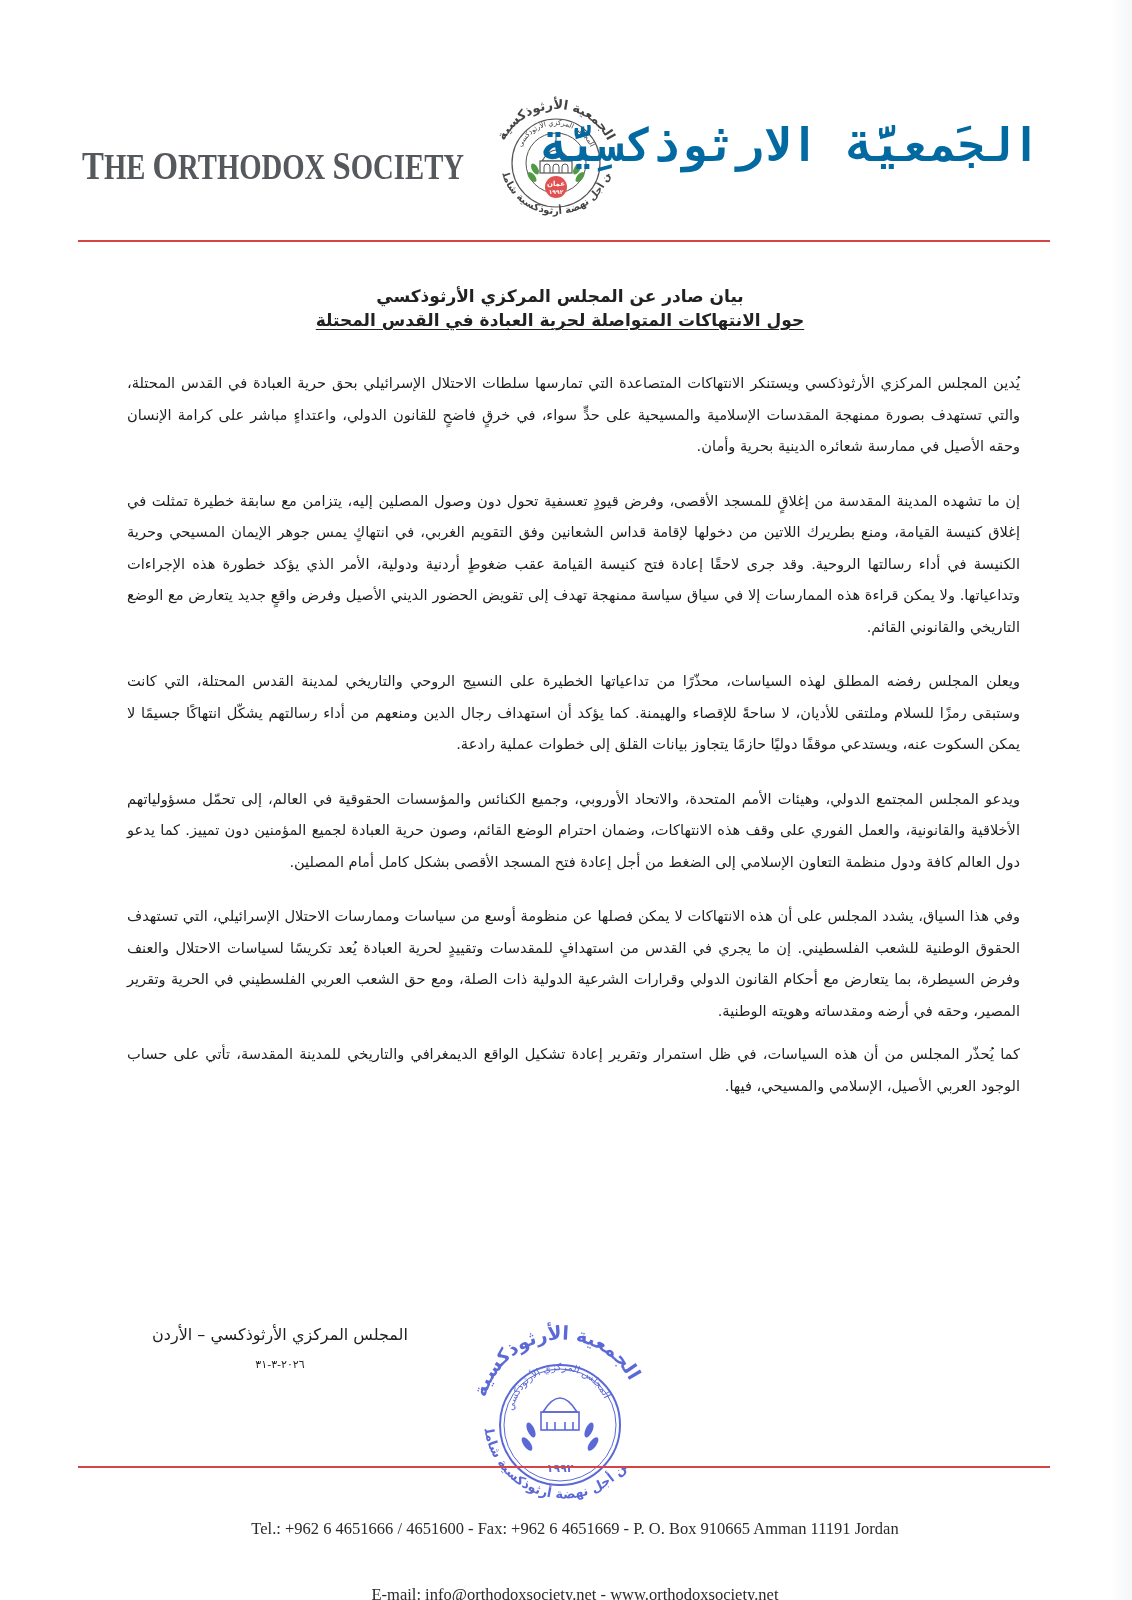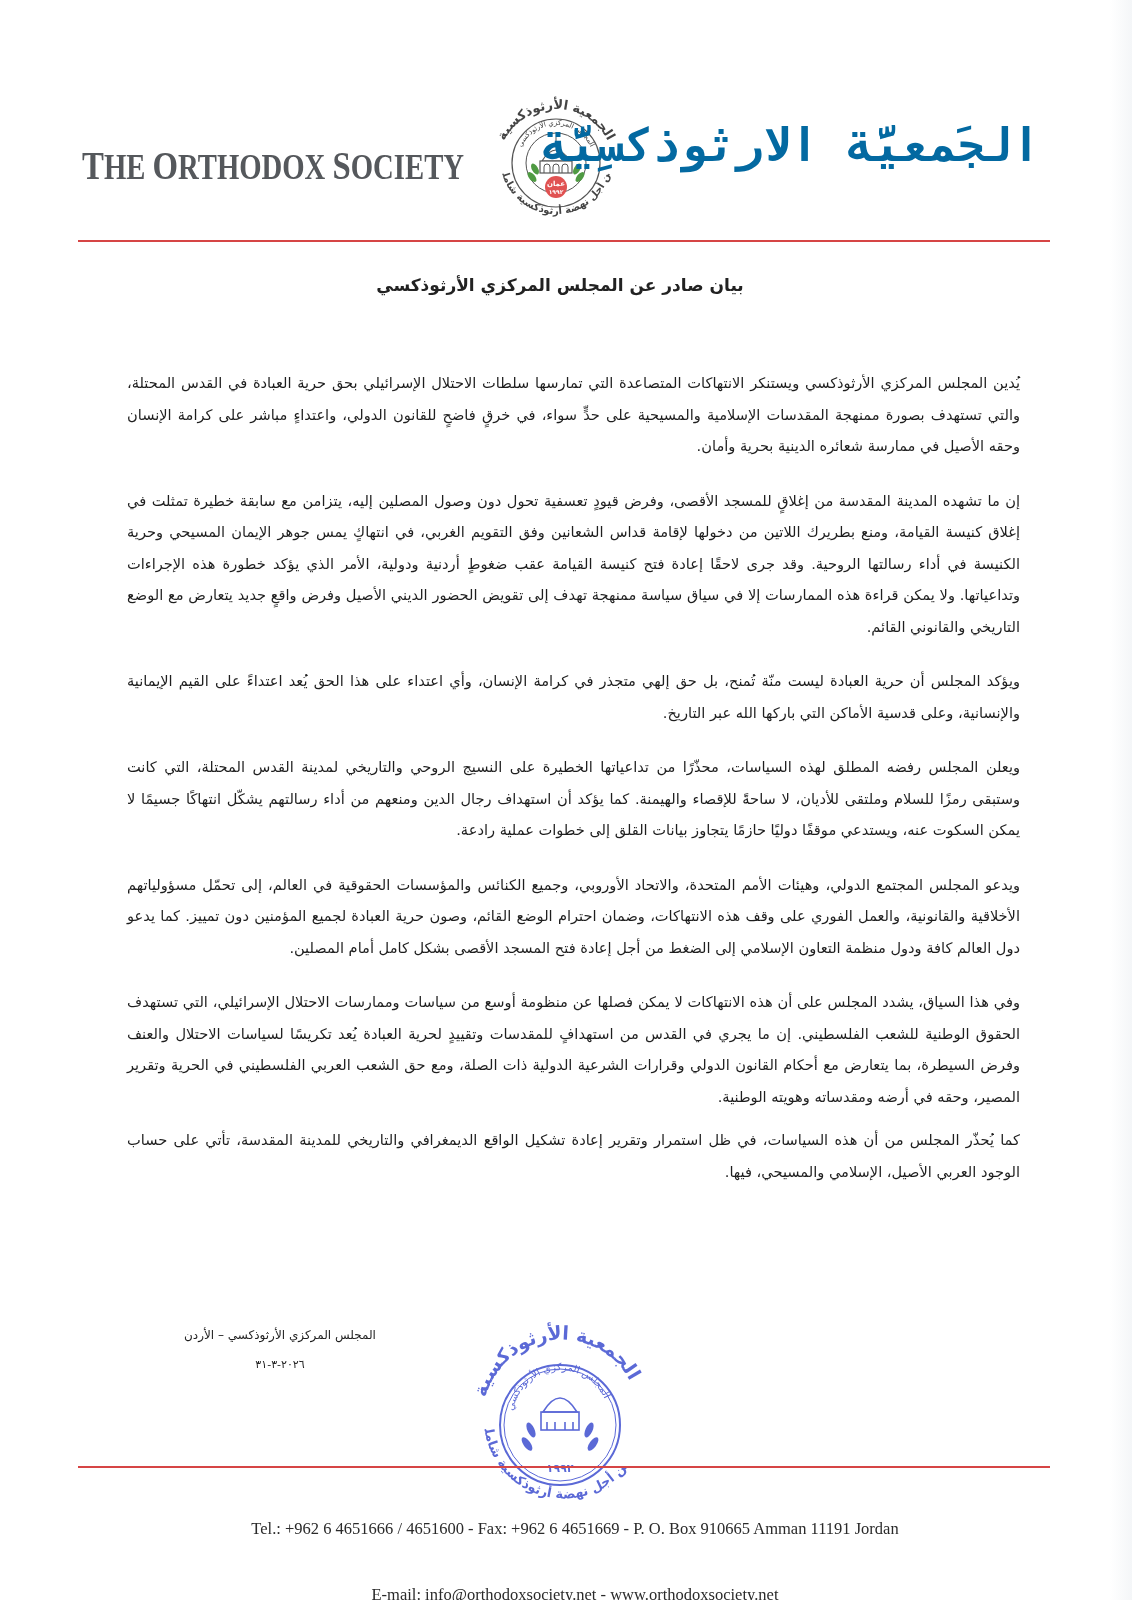--- a/index.html
+++ b/index.html
@@ -9,30 +9,30 @@
 
   .en-name { position: absolute; left: 82px; top: 142px; font-family: "Liberation Serif", serif; font-weight: bold; color: #55585c; font-size: 35px; letter-spacing: 0px; white-space: nowrap; transform: scaleX(0.82); transform-origin: left center; }
   .en-name .big { font-size: 40px; }
   .ar-name { position: absolute; right: 92px; top: 118px; font-family: Liberation Mono, monospace; font-weight: bold; color: #0369a1; font-size: 46px; direction: rtl; white-space: nowrap; }
 
   .logo { position: absolute; left: 480px; top: 85px; width: 152px; height: 152px; }
   .rule { position: absolute; height: 2px; background: #d64545; }
   .rule.top { left: 78px; top: 240px; width: 972px; }
   .rule.bottom { left: 78px; top: 1466px; width: 972px; }
 
-  .title-block { position: absolute; left: 180px; top: 273px; width: 760px; text-align: center; font-family: "DejaVu Sans", sans-serif; direction: rtl; color: #222; }
+  .title-block { position: absolute; left: 180px; top: 284px; width: 760px; text-align: center; font-family: "DejaVu Sans", sans-serif; direction: rtl; color: #222; }
   .title-line { font-size: 17px; line-height: 24px; font-weight: bold; }
   .title-line.u { text-decoration: underline; text-underline-offset: 3px; }
 
   .body { position: absolute; left: 115px; top: 355px; width: 917px; font-family: "DejaVu Sans", sans-serif; font-size: 14.6px; line-height: 31.5px; color: #1e1e1e; direction: rtl; text-align: justify; }
   .body p { margin: 12px; }
   .body p.gap { margin-top: 23px; }
 
   .signature { position: absolute; left: 100px; top: 1320px; width: 360px; font-family: "DejaVu Sans", sans-serif; color: #1e1e1e; direction: rtl; text-align: center; }
-  .sig-name { font-size: 12px; line-height: 30px; }
+  .sig-name { font-size: 16px; line-height: 30px; }
   .sig-date { font-size: 11px; line-height: 30px; letter-spacing: 2px; }
 
   .stamp { position: absolute; left: 455px; top: 1300px; width: 210px; height: 200px; opacity: 0.85; }
 
   .footer { position: absolute; left: 150px; top: 1474px; width: 850px; text-align: center; font-family: "Liberation Serif", serif; color: #2a2a2a; }
   .f-ar { font-family: "DejaVu Sans", sans-serif; font-size: 13px; line-height: 20px; direction: rtl; font-weight: bold; color: #333; }
   .f-en { font-size: 16.5px; line-height: 22px; margin-top: 44px; }
 </style>
 </head>
 <body>
@@ -77,26 +77,26 @@
     <text x="76" y="101" text-anchor="middle" font-family="DejaVu Sans, sans-serif" font-size="7" font-weight="bold" fill="#fff">عمان</text>
     <text x="76" y="109" text-anchor="middle" font-family="DejaVu Sans, sans-serif" font-size="6" font-weight="bold" fill="#fff">١٩٩٢</text>
   </svg>
 
   <div class="ar-name">الجَمعيَّة الارثوذكسِيَّة</div>
 
   <div class="rule top"></div>
 
   <div class="title-block">
     <div class="title-line">بيان صادر عن المجلس المركزي الأرثوذكسي</div>
+    <div class="title-line u">حول الانتهاكات المتواصلة لحرية العبادة في القدس المحتلة</div>
   </div>
 
   <div class="body">
     <p>يُدين المجلس المركزي الأرثوذكسي ويستنكر الانتهاكات المتصاعدة التي تمارسها سلطات الاحتلال الإسرائيلي بحق حرية العبادة في القدس المحتلة، والتي تستهدف بصورة ممنهجة المقدسات الإسلامية والمسيحية على حدٍّ سواء، في خرقٍ فاضحٍ للقانون الدولي، واعتداءٍ مباشر على كرامة الإنسان وحقه الأصيل في ممارسة شعائره الدينية بحرية وأمان.</p>
     <p class="gap">إن ما تشهده المدينة المقدسة من إغلاقٍ للمسجد الأقصى، وفرض قيودٍ تعسفية تحول دون وصول المصلين إليه، يتزامن مع سابقة خطيرة تمثلت في إغلاق كنيسة القيامة، ومنع بطريرك اللاتين من دخولها لإقامة قداس الشعانين وفق التقويم الغربي، في انتهاكٍ يمس جوهر الإيمان المسيحي وحرية الكنيسة في أداء رسالتها الروحية. وقد جرى لاحقًا إعادة فتح كنيسة القيامة عقب ضغوطٍ أردنية ودولية، الأمر الذي يؤكد خطورة هذه الإجراءات وتداعياتها. ولا يمكن قراءة هذه الممارسات إلا في سياق سياسة ممنهجة تهدف إلى تقويض الحضور الديني الأصيل وفرض واقعٍ جديد يتعارض مع الوضع التاريخي والقانوني القائم.</p>
-    <p class="gap">ويؤكد المجلس أن حرية العبادة ليست منّة تُمنح، بل حق إلهي متجذر في كرامة الإنسان، وأي اعتداء على هذا الحق يُعد اعتداءً على القيم الإيمانية والإنسانية، وعلى قدسية الأماكن التي باركها الله عبر التاريخ.</p>
     <p class="gap">ويعلن المجلس رفضه المطلق لهذه السياسات، محذّرًا من تداعياتها الخطيرة على النسيج الروحي والتاريخي لمدينة القدس المحتلة، التي كانت وستبقى رمزًا للسلام وملتقى للأديان، لا ساحةً للإقصاء والهيمنة. كما يؤكد أن استهداف رجال الدين ومنعهم من أداء رسالتهم يشكّل انتهاكًا جسيمًا لا يمكن السكوت عنه، ويستدعي موقفًا دوليًا حازمًا يتجاوز بيانات القلق إلى خطوات عملية رادعة.</p>
     <p class="gap">ويدعو المجلس المجتمع الدولي، وهيئات الأمم المتحدة، والاتحاد الأوروبي، وجميع الكنائس والمؤسسات الحقوقية في العالم، إلى تحمّل مسؤولياتهم الأخلاقية والقانونية، والعمل الفوري على وقف هذه الانتهاكات، وضمان احترام الوضع القائم، وصون حرية العبادة لجميع المؤمنين دون تمييز. كما يدعو دول العالم كافة ودول منظمة التعاون الإسلامي إلى الضغط من أجل إعادة فتح المسجد الأقصى بشكل كامل أمام المصلين.</p>
     <p class="gap">وفي هذا السياق، يشدد المجلس على أن هذه الانتهاكات لا يمكن فصلها عن منظومة أوسع من سياسات وممارسات الاحتلال الإسرائيلي، التي تستهدف الحقوق الوطنية للشعب الفلسطيني. إن ما يجري في القدس من استهدافٍ للمقدسات وتقييدٍ لحرية العبادة يُعد تكريسًا لسياسات الاحتلال والعنف وفرض السيطرة، بما يتعارض مع أحكام القانون الدولي وقرارات الشرعية الدولية ذات الصلة، ومع حق الشعب العربي الفلسطيني في الحرية وتقرير المصير، وحقه في أرضه ومقدساته وهويته الوطنية.</p>
     <p>كما يُحذّر المجلس من أن هذه السياسات، في ظل استمرار وتقرير إعادة تشكيل الواقع الديمغرافي والتاريخي للمدينة المقدسة، تأتي على حساب الوجود العربي الأصيل، الإسلامي والمسيحي، فيها.</p>
   </div>
 
   <div class="signature">
     <div class="sig-name">المجلس المركزي الأرثوذكسي – الأردن</div>
     <div class="sig-date">٢٠٢٦-٣-٣١</div>
   </div>

